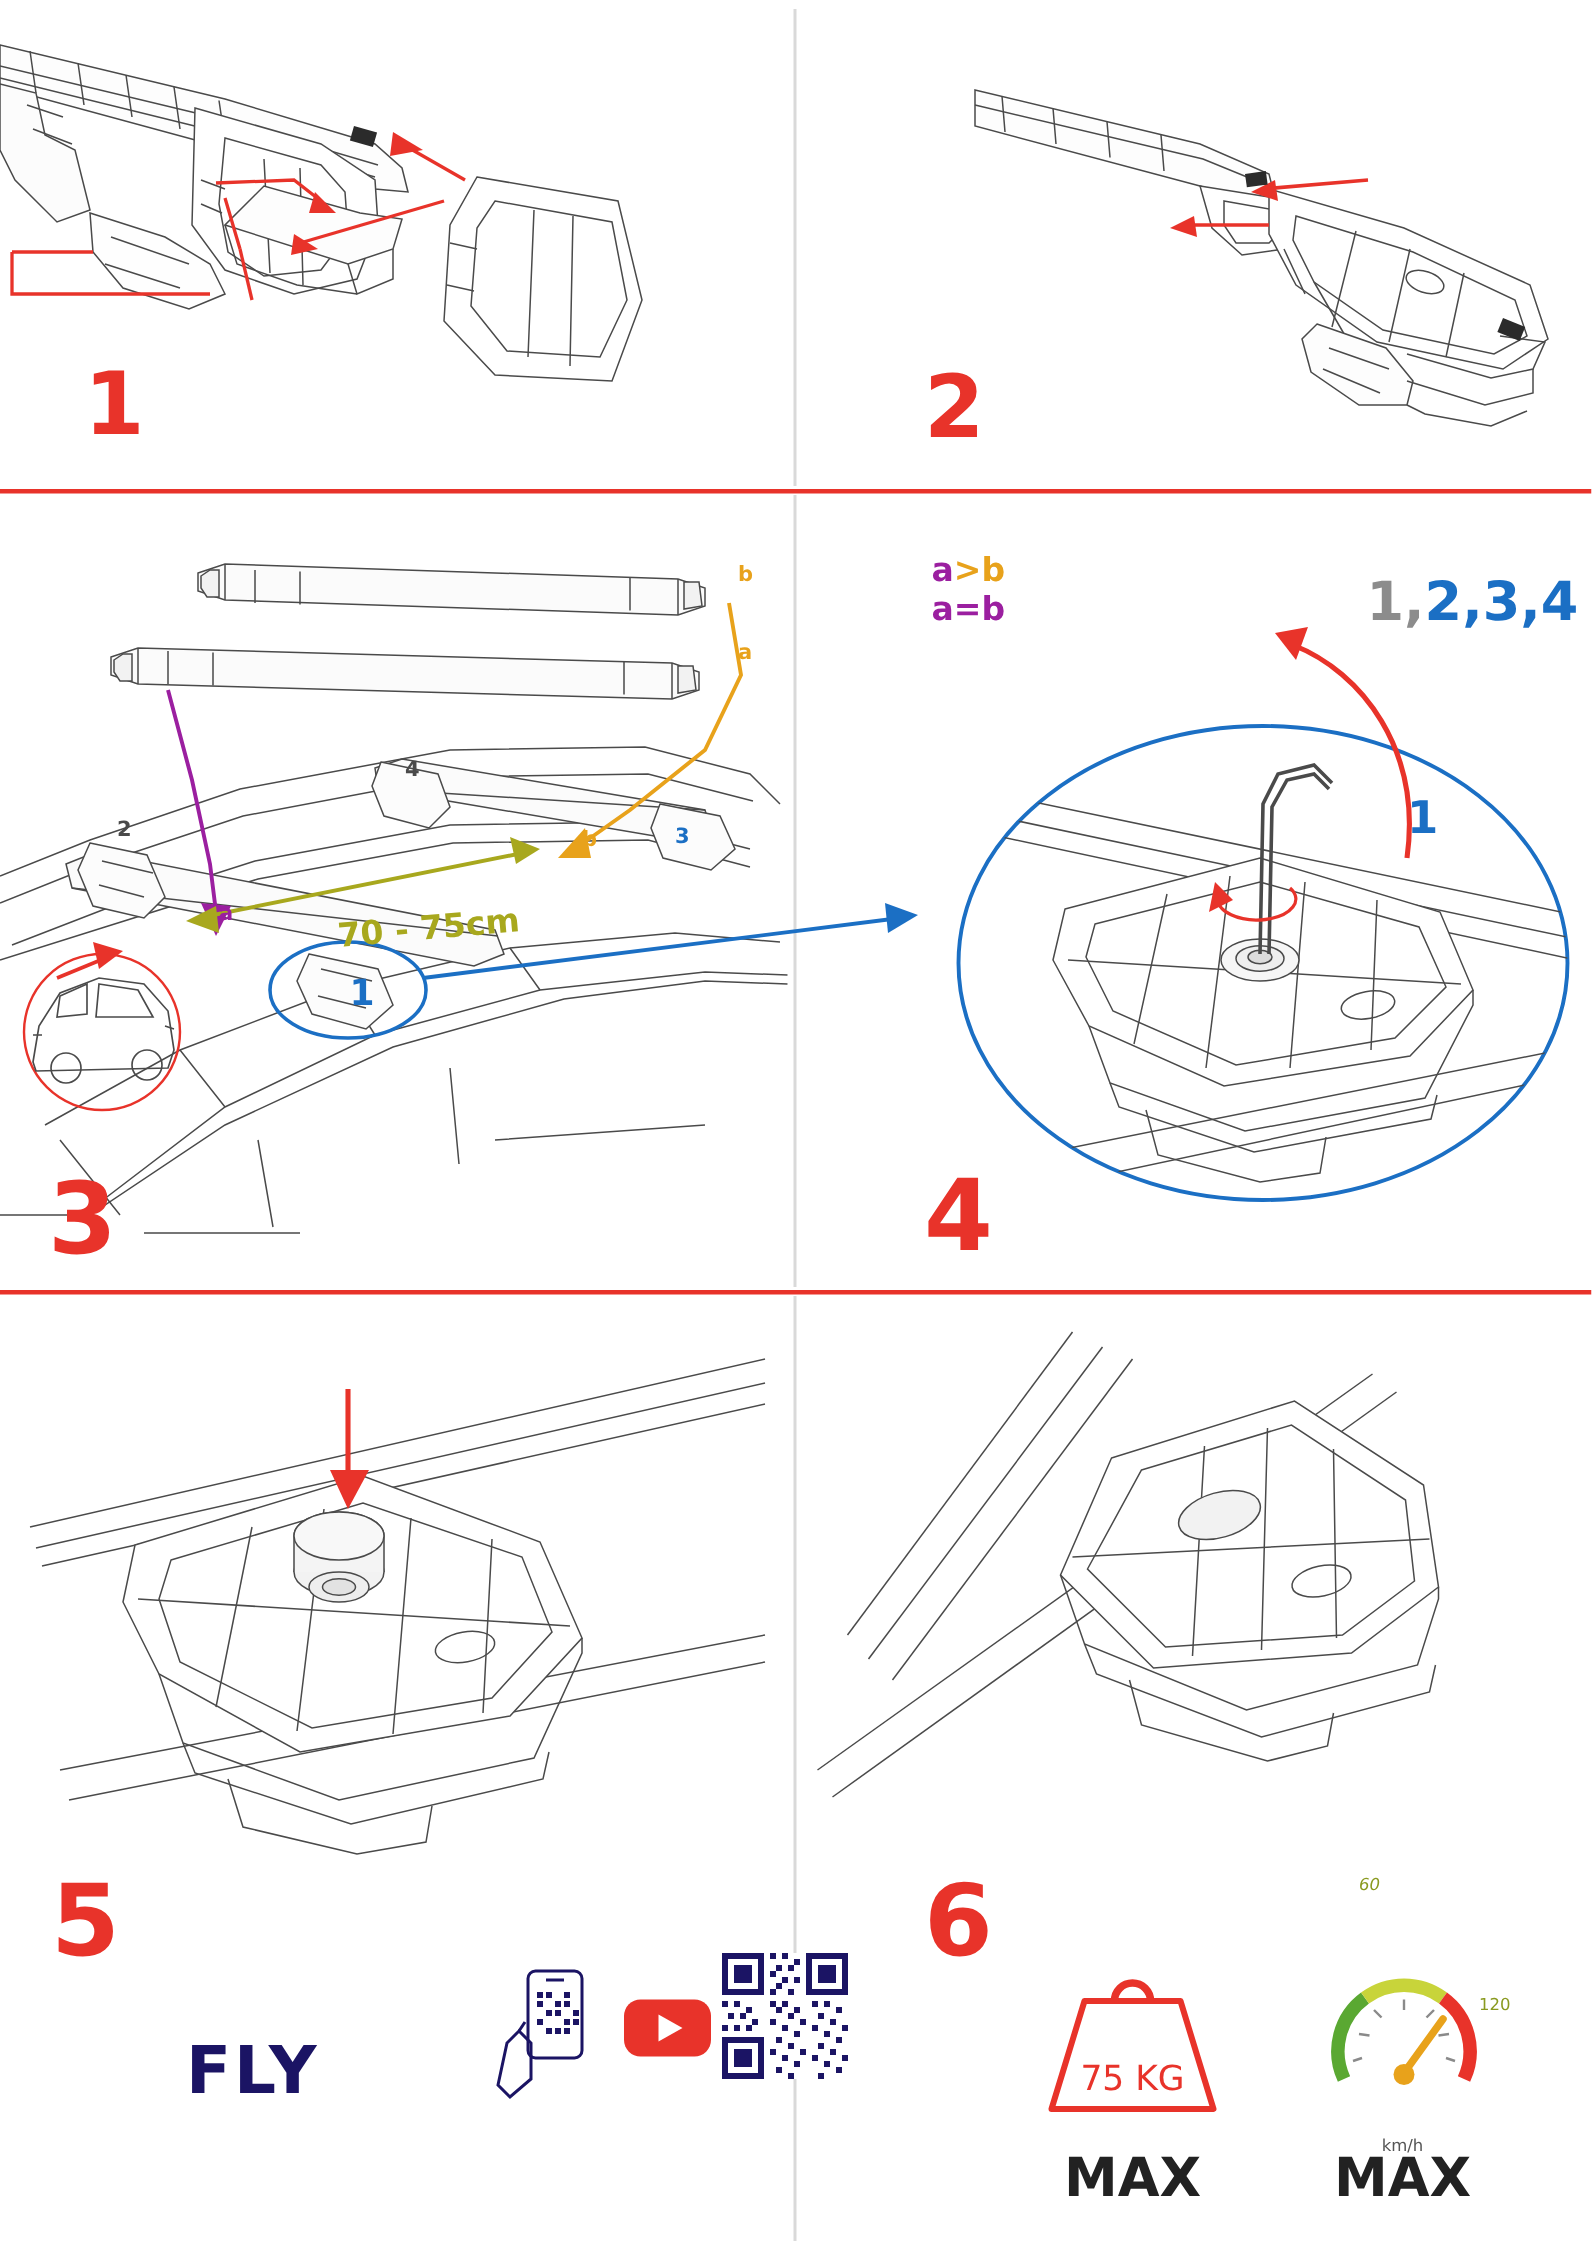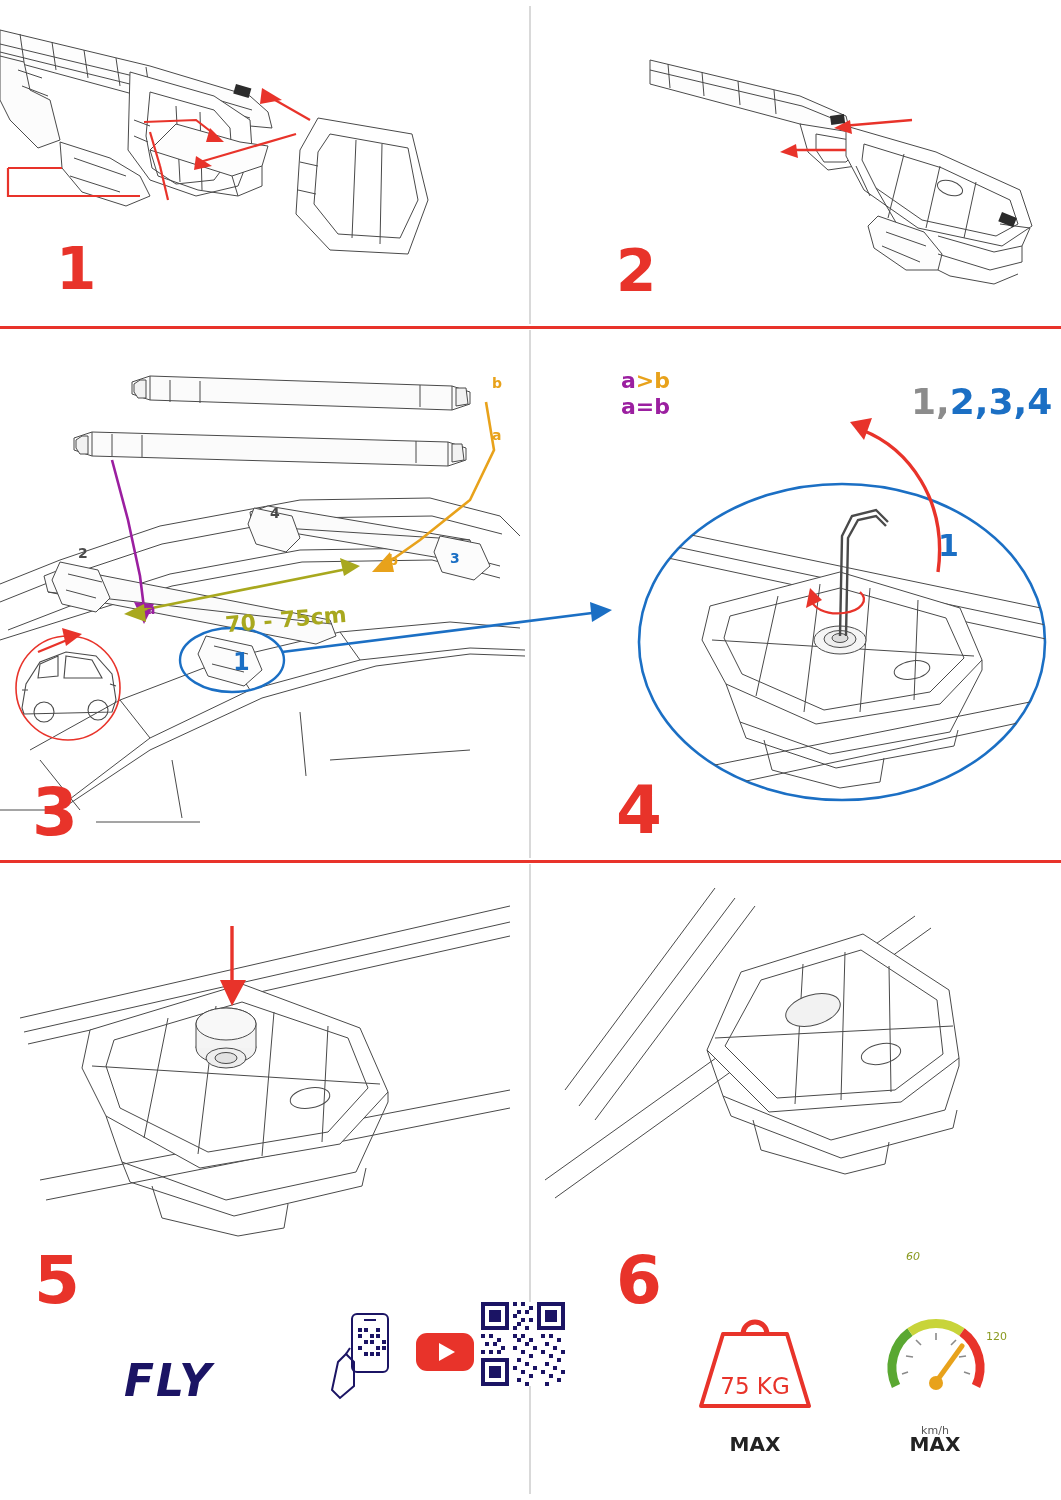--- a/index.html
+++ b/index.html
@@ -127,21 +127,20 @@
   
   .fly {
     position: absolute;
     left: 124px;
     top: 1355px;
     font-family: "DejaVu Sans", sans-serif;
     font-weight: bold;
     font-size: 44px;
     letter-spacing: 2px;
     color: #1b1464;
-    font-style: italic;
   }
   .brandline {
     position: absolute;
     left: 66px;
     top: 1423px;
     font-family: "DejaVu Sans", sans-serif;
     font-weight: bold;
     font-size: 27px;
     color: #1b1464;
     white-space: nowrap;
@@ -159,21 +158,21 @@
     text-align: center;
     font-family: "DejaVu Sans", sans-serif;
     font-weight: normal;
     font-size: 23px;
     color: #e8332a;
   }
   .max-lbl {
     position: absolute;
     font-family: "DejaVu Sans", sans-serif;
     font-weight: bold;
-    font-size: 20px;
+    font-size: 36px;
     color: #222;
   }
   .kmh {
     position: absolute;
     left: 905px;
     top: 1424px;
     width: 60px;
     text-align: center;
     font-family: "DejaVu Sans", sans-serif;
     font-size: 11px;

